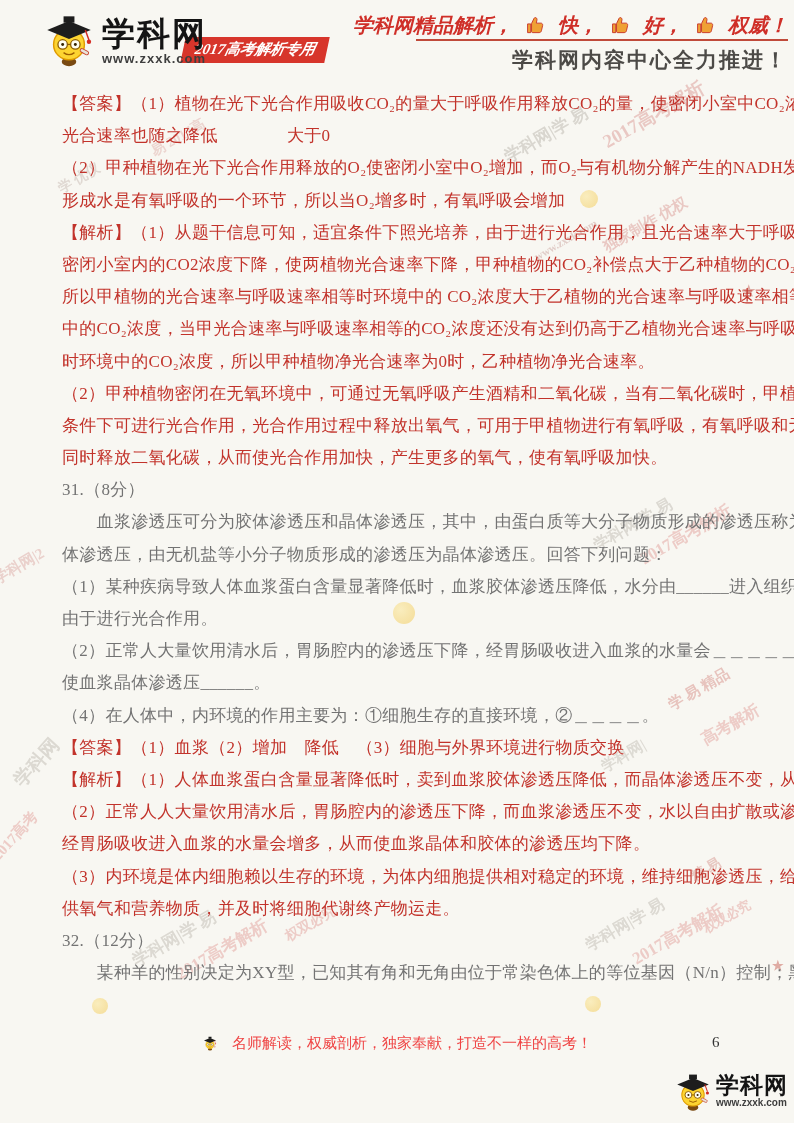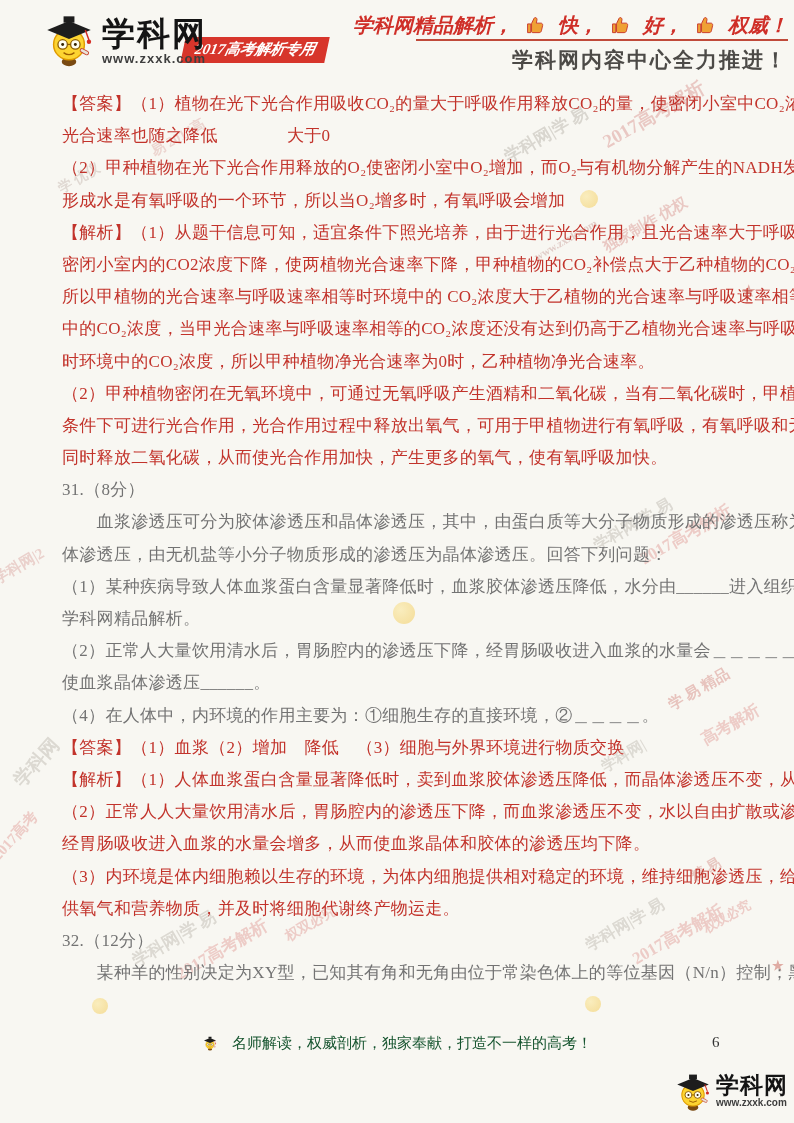--- a/index.html
+++ b/index.html
@@ -33,21 +33,21 @@
   .thumb{width:19px;height:19px;flex:0 0 auto;}
   .slogan-divider{border:none;border-top:2px solid #c04a3a;margin:3px 0 5px 0;}
   .slogan2{font-size:21px;font-weight:bold;color:#4c4a47;letter-spacing:2px;white-space:nowrap;}
   
   .doc-body{position:absolute;left:62px;top:88px;width:684px;z-index:2;}
   .line{height:32.2px;line-height:32.2px;font-size:17px;letter-spacing:0.3px;white-space:pre;}
   .red{color:#c2332b;}
   .black{color:#737373;}
   
   .footer{position:absolute;top:1034px;left:0;width:100%;text-align:center;z-index:2;
-          font-size:15px;color:#14532d;white-space:nowrap;}
+          font-size:15px;color:#ef4444;white-space:nowrap;}
   .footer .mini-mascot{width:16px;height:16px;vertical-align:-3px;margin-right:14px;}
   .page-number{position:absolute;left:712px;top:1034px;font-size:15px;color:#333;z-index:2;}
   .corner-logo{position:absolute;right:6px;top:1070px;display:flex;align-items:center;z-index:3;}
   .corner-mascot{width:42px;height:42px;}
   .corner-textcol{margin-left:2px;}
   .corner-name{font-size:23px;font-weight:bold;color:#141414;line-height:1;letter-spacing:1px;}
   .corner-url{font-size:10px;color:#3e3e3e;font-weight:bold;font-family:"Liberation Sans",sans-serif;}
   
   .wm-layer{position:absolute;inset:0;z-index:1;pointer-events:none;}
   .wm{position:absolute;white-space:nowrap;font-weight:bold;opacity:.9;transform-origin:left top;}
@@ -153,21 +153,21 @@
       <div class="line red">所以甲植物的光合速率与呼吸速率相等时环境中的 CO₂浓度大于乙植物的光合速率与呼吸速率相等时环境</div>
       <div class="line red">中的CO₂浓度，当甲光合速率与呼吸速率相等的CO₂浓度还没有达到仍高于乙植物光合速率与呼吸速率相等</div>
       <div class="line red">时环境中的CO₂浓度，所以甲种植物净光合速率为0时，乙种植物净光合速率。</div>
       <div class="line red">（2）甲种植物密闭在无氧环境中，可通过无氧呼吸产生酒精和二氧化碳，当有二氧化碳时，甲植物在照光</div>
       <div class="line red">条件下可进行光合作用，光合作用过程中释放出氧气，可用于甲植物进行有氧呼吸，有氧呼吸和无氧呼吸</div>
       <div class="line red">同时释放二氧化碳，从而使光合作用加快，产生更多的氧气，使有氧呼吸加快。</div>
       <div class="line black">31.（8分）</div>
       <div class="line black">　　血浆渗透压可分为胶体渗透压和晶体渗透压，其中，由蛋白质等大分子物质形成的渗透压称为胶体胶</div>
       <div class="line black">体渗透压，由无机盐等小分子物质形成的渗透压为晶体渗透压。回答下列问题：</div>
       <div class="line black">（1）某种疾病导致人体血浆蛋白含量显著降低时，血浆胶体渗透压降低，水分由______进入组织液，可</div>
-      <div class="line black">学科网精品解析。</div>
+      <div class="line black">由于进行光合作用。</div>
       <div class="line black">（2）正常人大量饮用清水后，胃肠腔内的渗透压下降，经胃肠吸收进入血浆的水量会＿＿＿＿＿，从而</div>
       <div class="line black">使血浆晶体渗透压______。</div>
       <div class="line black">（4）在人体中，内环境的作用主要为：①细胞生存的直接环境，②＿＿＿＿。</div>
       <div class="line red">【答案】（1）血浆（2）增加　降低　（3）细胞与外界环境进行物质交换</div>
       <div class="line red">【解析】（1）人体血浆蛋白含量显著降低时，卖到血浆胶体渗透压降低，而晶体渗透压不变，从而导致血</div>
       <div class="line red">（2）正常人人大量饮用清水后，胃肠腔内的渗透压下降，而血浆渗透压不变，水以自由扩散或渗透形式</div>
       <div class="line red">经胃肠吸收进入血浆的水量会增多，从而使血浆晶体和胶体的渗透压均下降。</div>
       <div class="line red">（3）内环境是体内细胞赖以生存的环境，为体内细胞提供相对稳定的环境，维持细胞渗透压，给细胞提</div>
       <div class="line red">供氧气和营养物质，并及时将细胞代谢终产物运走。</div>
       <div class="line black">32.（12分）</div>

